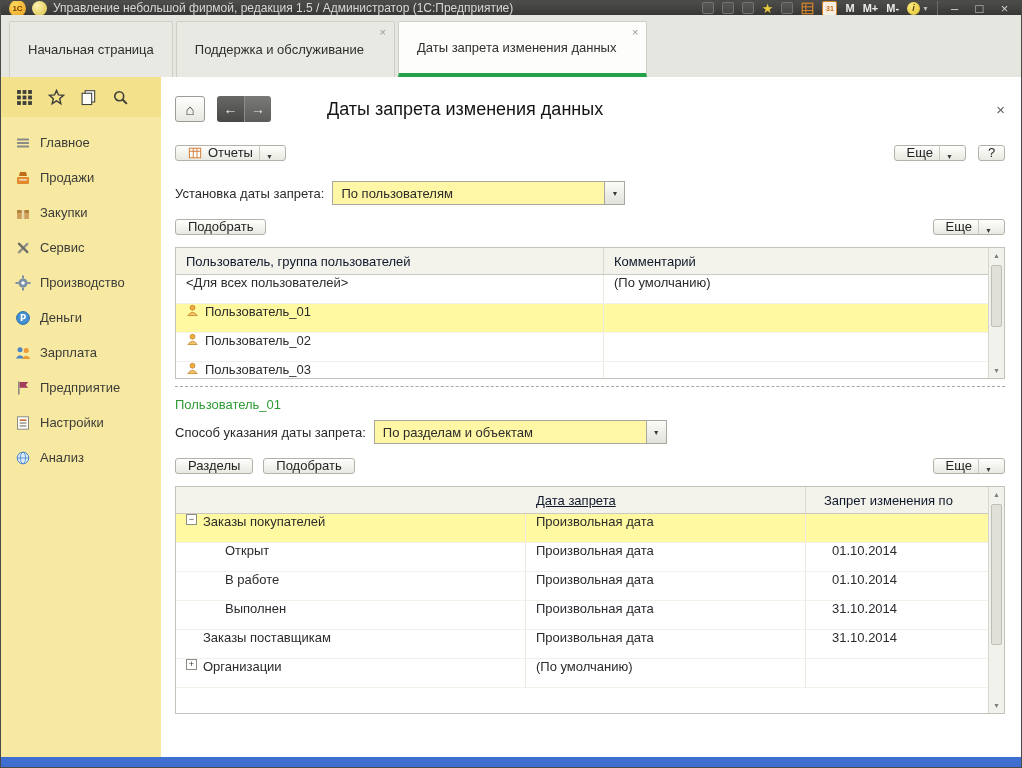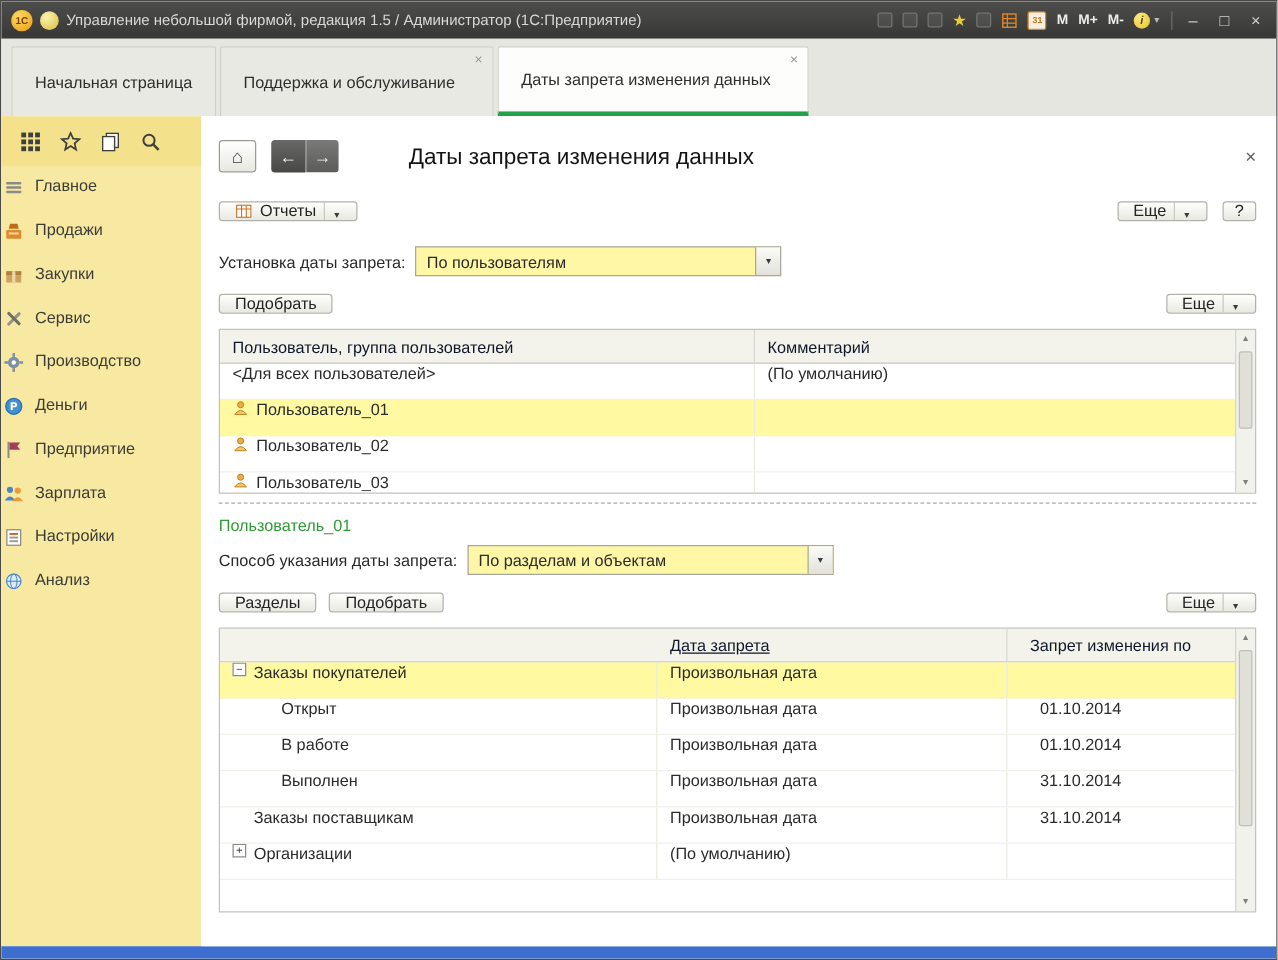--- a/index.html
+++ b/index.html
@@ -1,19 +1,19 @@
 <!DOCTYPE html>
 <html><head>
 <meta charset="utf-8">
 <style>
 *{margin:0;padding:0;box-sizing:border-box;}
 body{width:1022px;height:768px;font-family:"Liberation Sans","DejaVu Sans",sans-serif;font-size:13px;color:#2b2b2b;background:#9a9a96;}
 .window{width:1022px;height:768px;display:flex;flex-direction:column;background:#fff;overflow:hidden;border:1px solid #4a4a48;}
 
-.titlebar{height:30px;flex:0 0 auto;background:linear-gradient(#4d4d4b,#373735);display:flex;align-items:center;gap:6px;padding:0 8px;color:#d8d8d4;font-size:12px;}
+.titlebar{height:14px;flex:0 0 auto;background:linear-gradient(#4d4d4b,#373735);display:flex;align-items:center;gap:6px;padding:0 8px;color:#d8d8d4;font-size:12px;}
 .logo-1c{width:17px;height:17px;border-radius:50%;background:radial-gradient(circle at 35% 30%,#ffd95e,#e89b18);color:#7a3c00;font-size:8px;font-weight:bold;display:flex;align-items:center;justify-content:center;flex:0 0 auto;}
 .logo-orb{width:15px;height:15px;border-radius:50%;background:radial-gradient(circle at 35% 30%,#fdf3b0,#d8bd3e);flex:0 0 auto;}
 .tb-title{white-space:nowrap;overflow:hidden;text-overflow:ellipsis;}
 .tb-right{margin-left:auto;display:flex;align-items:center;gap:8px;flex:0 0 auto;}
 .ghost-ico{width:12px;height:12px;border:1px solid #74746f;background:rgba(255,255,255,.07);border-radius:2px;}
 .tb-star{color:#e9cb3e;font-size:13px;line-height:1;}
 .tb-grid{display:flex;}
 .tb-cal{width:15px;height:15px;border:1px solid #d8862c;border-radius:2px;background:#f7efe2;color:#c96f14;font-size:7px;font-weight:bold;display:flex;align-items:center;justify-content:center;}
 .tb-m{color:#ececea;font-size:11px;font-weight:bold;}
 .tb-info{display:flex;align-items:center;gap:2px;}
@@ -26,21 +26,21 @@
 .tab{height:56px;display:flex;align-items:center;padding:0 18px;position:relative;border:1px solid #cfcfc7;border-bottom:none;background:#e9e9e3;margin-right:3px;border-radius:2px 2px 0 0;color:#2e2e2c;white-space:nowrap;}
 .tab.closable{padding-right:30px;}
 .tab.active{background:#fdfdfb;border-bottom:4px solid #23a24a;}
 .tab-close{position:absolute;top:5px;right:8px;color:#97978f;font-size:11px;line-height:1;}
 
 .main{flex:1;display:flex;min-height:0;background:#fff;}
 .sidebar{width:160px;flex:0 0 auto;background:#f7e9a1;display:flex;flex-direction:column;}
 .side-icons{height:40px;flex:0 0 auto;background:#f3e18b;display:flex;align-items:center;gap:15px;padding:0 15px;}
 .sic{display:flex;align-items:center;justify-content:center;}
 .side-menu{padding-top:8px;}
-.side-item{height:35px;display:flex;align-items:flex-start;gap:9px;padding-left:1px;color:#3c3c38;}
+.side-item{height:35px;display:flex;align-items:center;gap:9px;padding-left:13px;color:#3c3c38;}
 .sicon{width:17px;height:17px;display:flex;align-items:center;justify-content:center;flex:0 0 auto;}
 .content{flex:1;position:relative;background:#fff;padding:0 16px 0 14px;overflow:hidden;}
 
 .nav-row{display:flex;align-items:center;margin-top:18px;height:28px;}
 .btn-home{width:30px;height:26px;border:1px solid #9c9c95;border-radius:3px;background:linear-gradient(#fefefd,#e8e8e2);display:flex;align-items:center;justify-content:center;font-size:15px;color:#3a3a38;}
 .nav-arrows{display:flex;margin-left:12px;}
 .btn-back{width:27px;height:26px;border-radius:3px 0 0 3px;background:linear-gradient(#686866,#474745);color:#f4f4f2;display:flex;align-items:center;justify-content:center;font-size:14px;}
 .btn-fwd{width:27px;height:26px;border-radius:0 3px 3px 0;background:linear-gradient(#7a7a78,#5b5b59);border-left:1px solid #8d8d8b;color:#e6e6e4;display:flex;align-items:center;justify-content:center;font-size:14px;}
 .page-title{margin-left:56px;font-size:18px;color:#141414;white-space:nowrap;}
 .form-close{margin-left:auto;color:#5f5f5b;font-size:15px;}
@@ -244,36 +244,36 @@
               <svg width="16" height="16" viewBox="0 0 16 16">
                 <circle cx="8" cy="8" r="6.4" fill="#4390d2" stroke="#2a6ca8" stroke-width="1"></circle>
                 <text x="8" y="11.3" text-anchor="middle" font-size="8.5" font-family="DejaVu Sans, sans-serif" fill="#fff" font-weight="bold">Р</text>
               </svg>
             </span>
             <span class="side-label">Деньги</span>
           </div>
           <div class="side-item">
             <span class="sicon">
               <svg width="16" height="16" viewBox="0 0 16 16">
-                <rect x="3" y="1.5" width="1.6" height="13" fill="#8c8c86"></rect>
-                <path d="M4.6 2 h8.6 l-2.4 2.9 2.4 2.9 h-8.6 z" fill="#a23d5c"></path>
-              </svg>
-            </span>
-            <span class="side-label">Предприятие</span>
-          </div>
-          <div class="side-item">
-            <span class="sicon">
-              <svg width="16" height="16" viewBox="0 0 16 16">
                 <circle cx="5" cy="4.8" r="2.5" fill="#4a86c8"></circle>
                 <path d="M0.8 13.4 q4.2 -6.4 8.4 0 z" fill="#4a86c8"></path>
                 <circle cx="11.2" cy="5.4" r="2.5" fill="#eb9a34"></circle>
                 <path d="M7 14 q4.2 -6.4 8.4 0 z" fill="#eb9a34"></path>
               </svg>
             </span>
             <span class="side-label">Зарплата</span>
+          </div>
+          <div class="side-item">
+            <span class="sicon">
+              <svg width="16" height="16" viewBox="0 0 16 16">
+                <rect x="3" y="1.5" width="1.6" height="13" fill="#8c8c86"></rect>
+                <path d="M4.6 2 h8.6 l-2.4 2.9 2.4 2.9 h-8.6 z" fill="#a23d5c"></path>
+              </svg>
+            </span>
+            <span class="side-label">Предприятие</span>
           </div>
           <div class="side-item">
             <span class="sicon">
               <svg width="16" height="16" viewBox="0 0 16 16">
                 <rect x="2.5" y="1.8" width="11" height="12.4" fill="#fcfcf9" stroke="#8d8d87"></rect>
                 <rect x="4.6" y="4.4" width="6.8" height="1.5" fill="#c3652a"></rect>
                 <rect x="4.6" y="7.3" width="6.8" height="1.5" fill="#9a9a94"></rect>
                 <rect x="4.6" y="10.2" width="6.8" height="1.5" fill="#9a9a94"></rect>
               </svg>
             </span>

